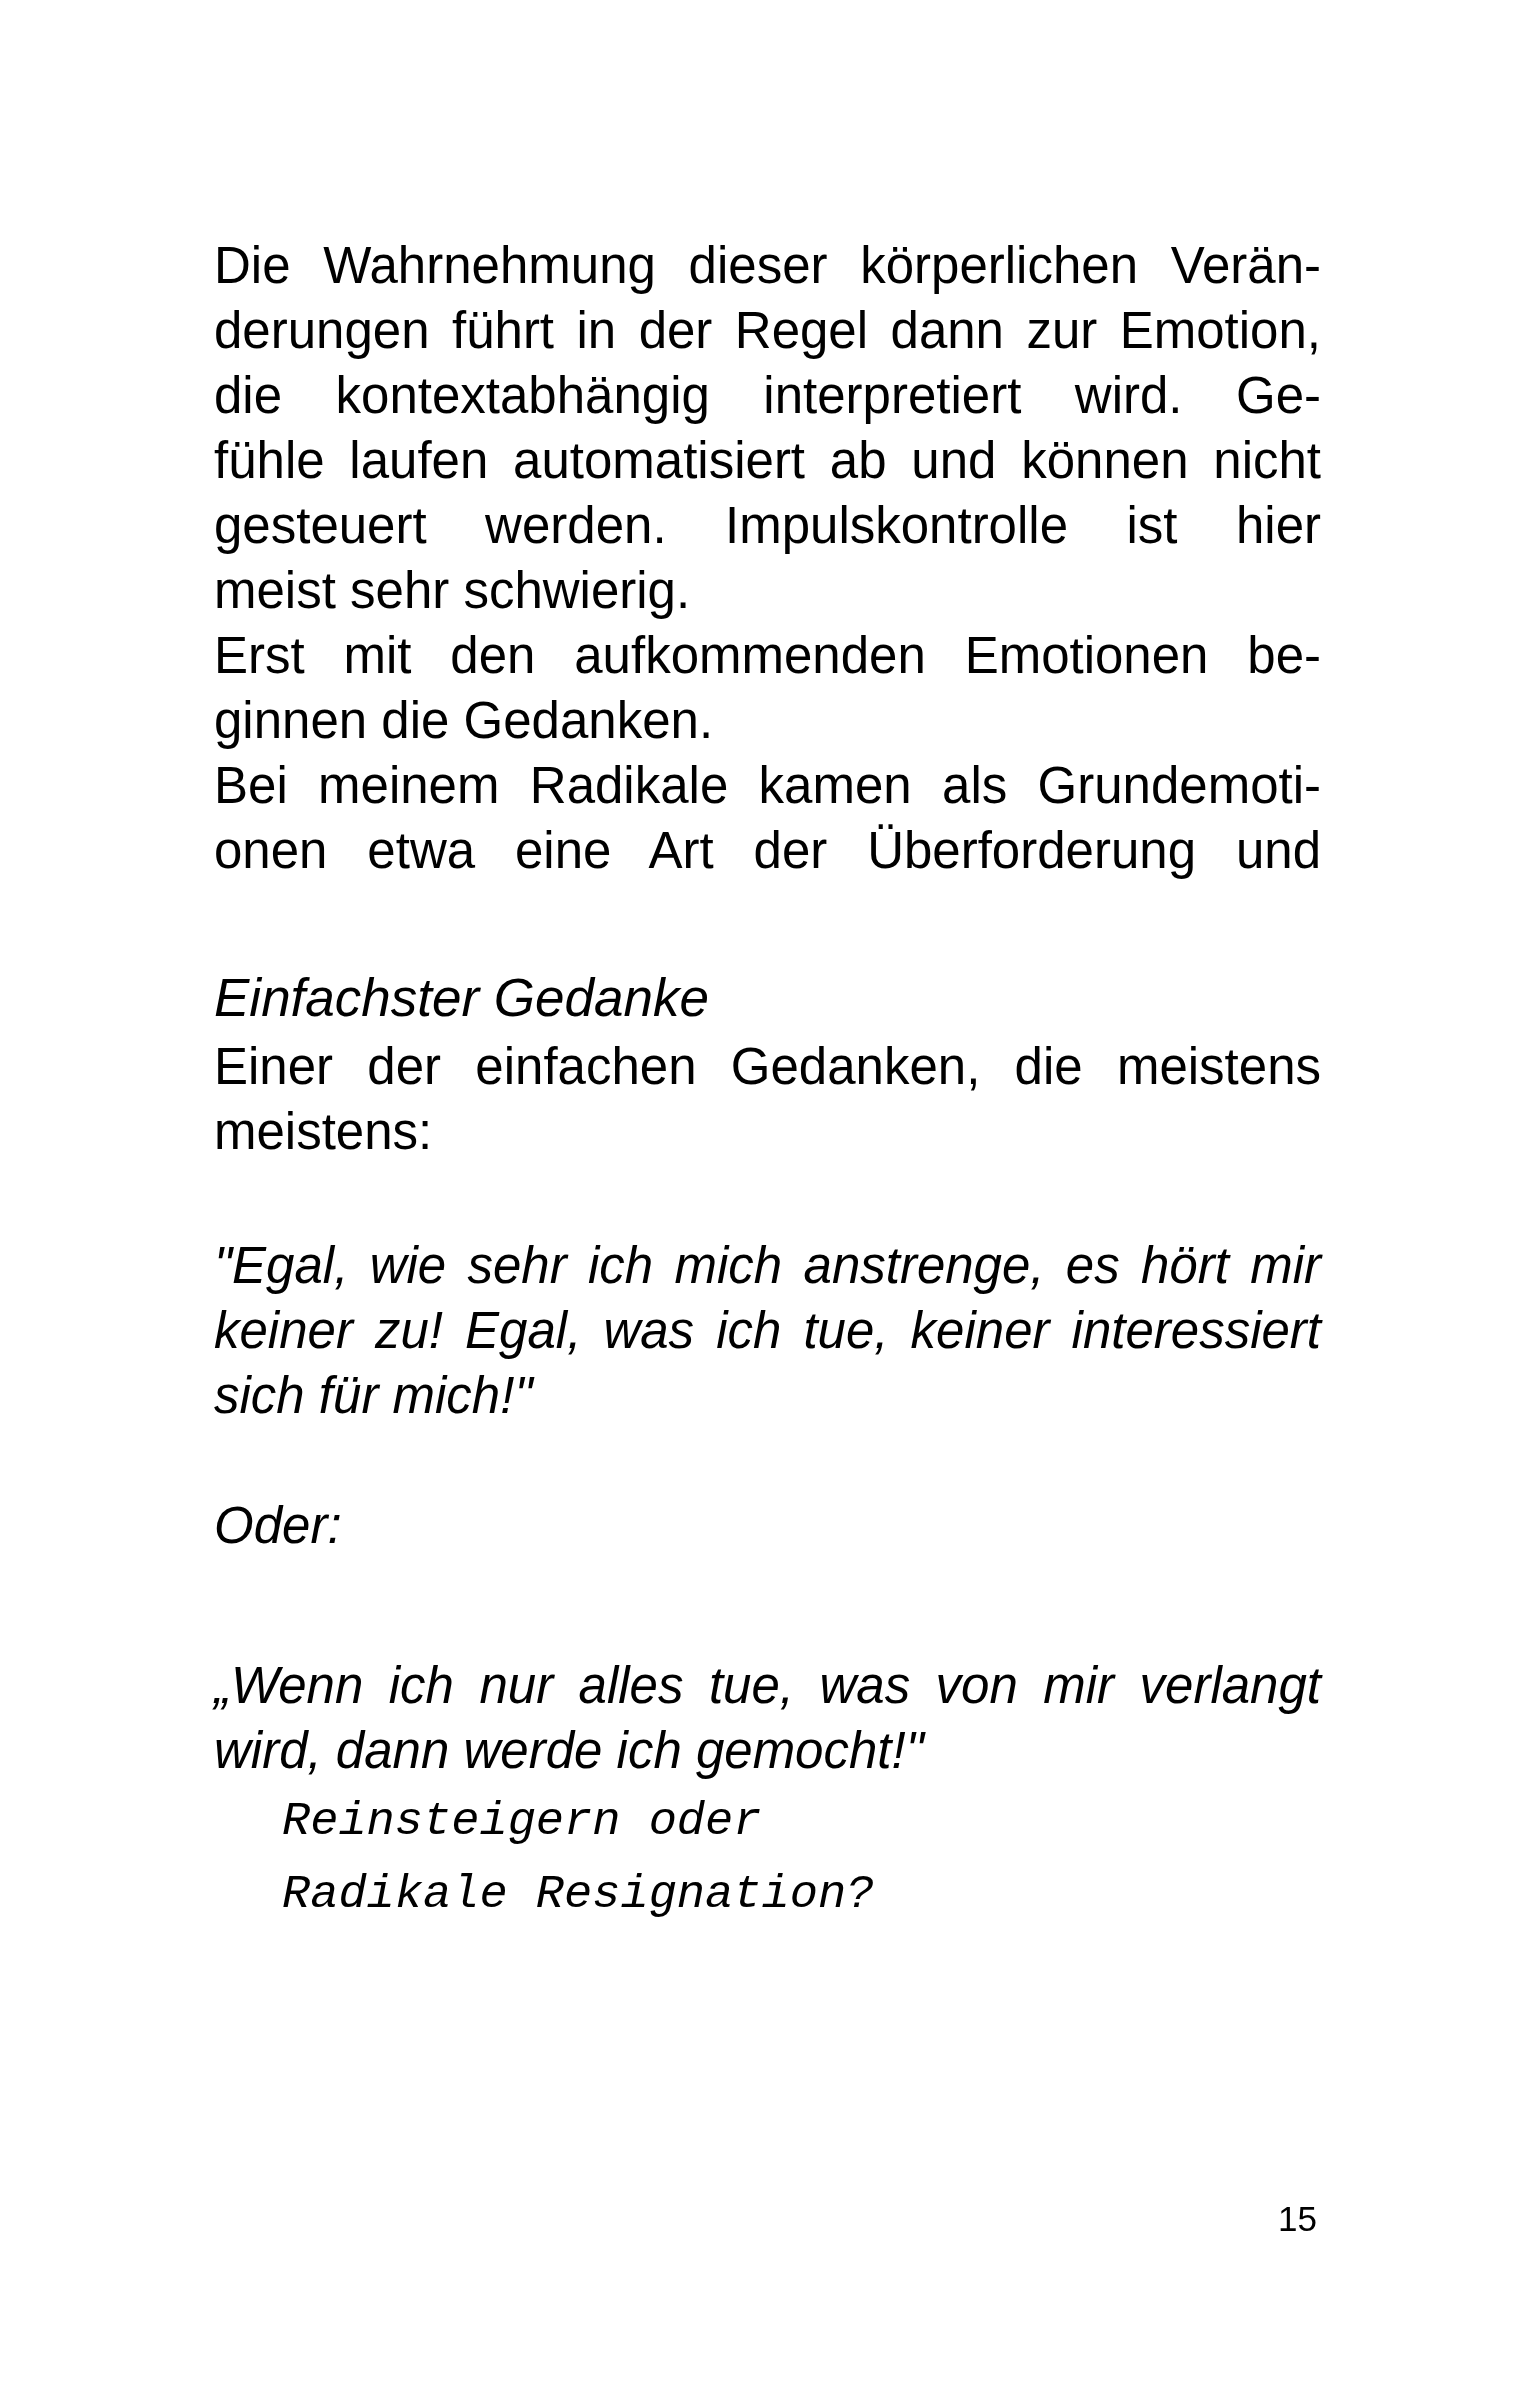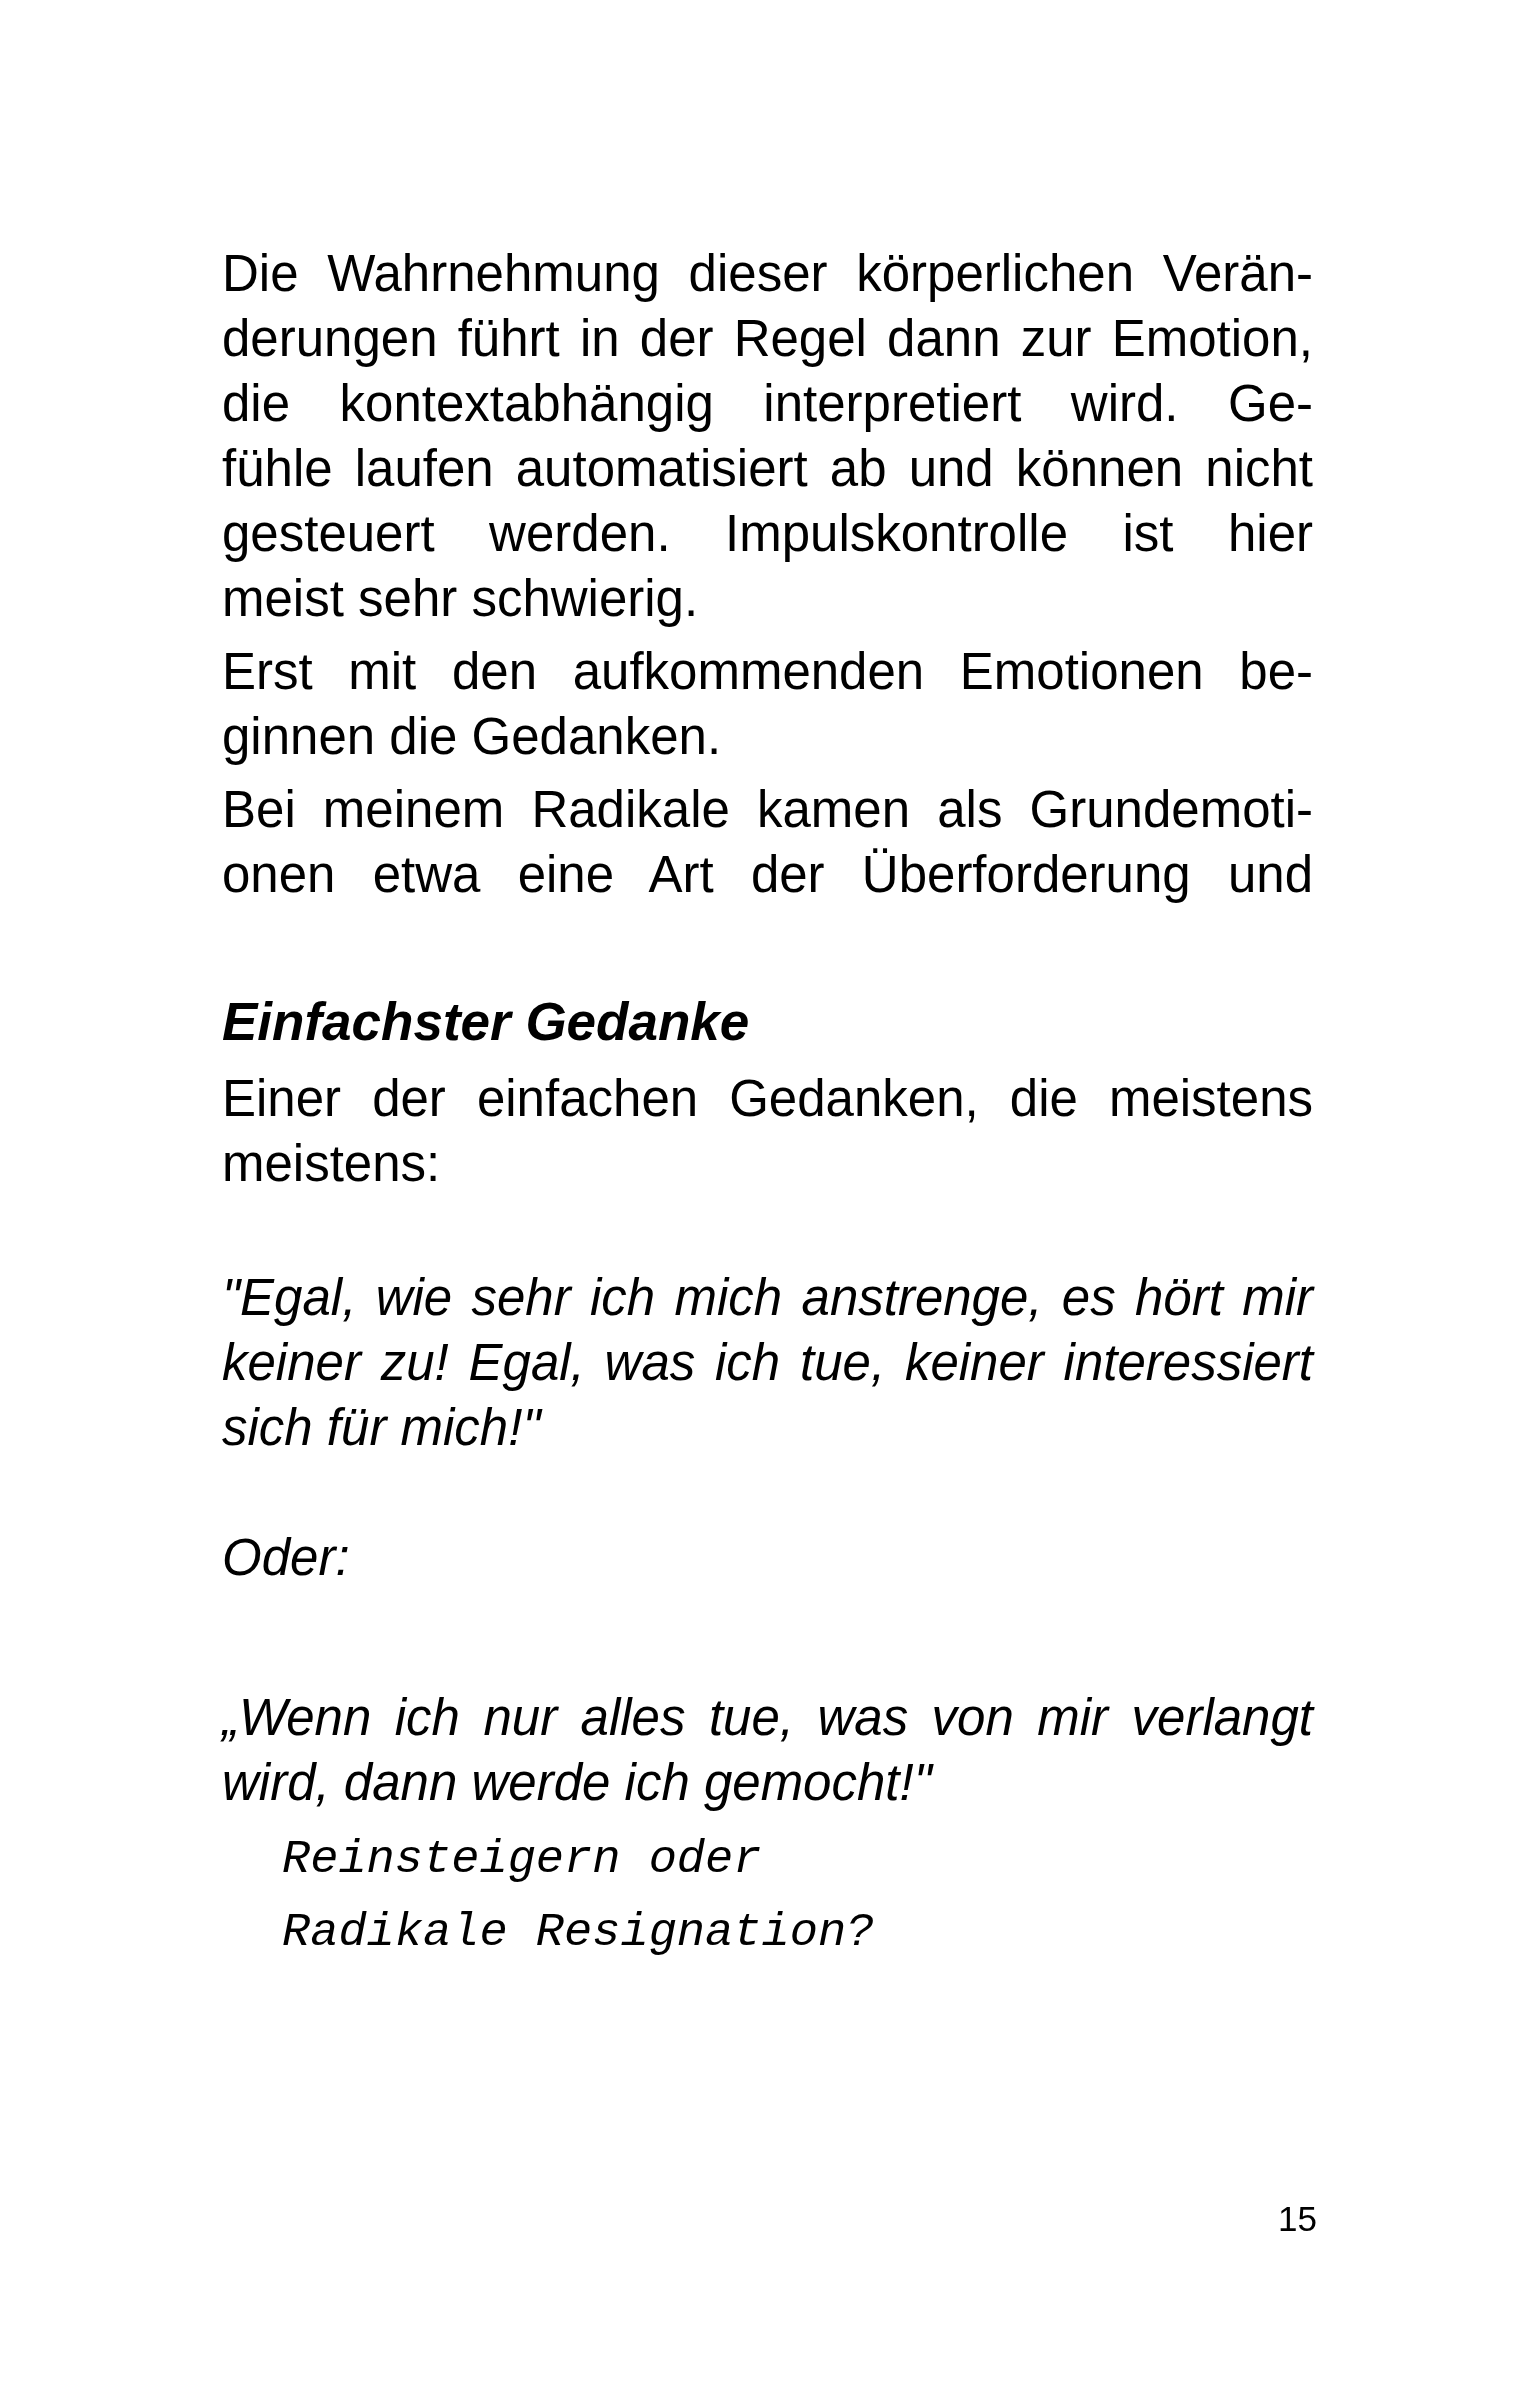--- a/index.html
+++ b/index.html
@@ -12,37 +12,36 @@
     font-family: "Liberation Sans", "DejaVu Sans", sans-serif;
     font-weight: 300;
     overflow: hidden;
   }
   .text-column {
     position: absolute;
     left: 214px;
     top: 233px;
     width: 1107px;
   }
-  .block { margin: 8px; }
+  .block { margin: 0; }
   .line {
     font-size: 51px;
     line-height: 65px;
     white-space: nowrap;
   }
   .just {
     white-space: normal;
     text-align: justify;
     text-align-last: justify;
     text-justify: inter-word;
   }
   .italic { font-style: italic; }
   .heading1 .line {
     font-size: 53px;
     line-height: 72px;
-    font-weight: bold;
   }
   .heading2 .line {
     font-size: 47px;
     line-height: 73px;
     font-family: Liberation Mono, monospace;
   }
   .pagenum {
     position: absolute;
     top: 1964px;
     right: 4px;

